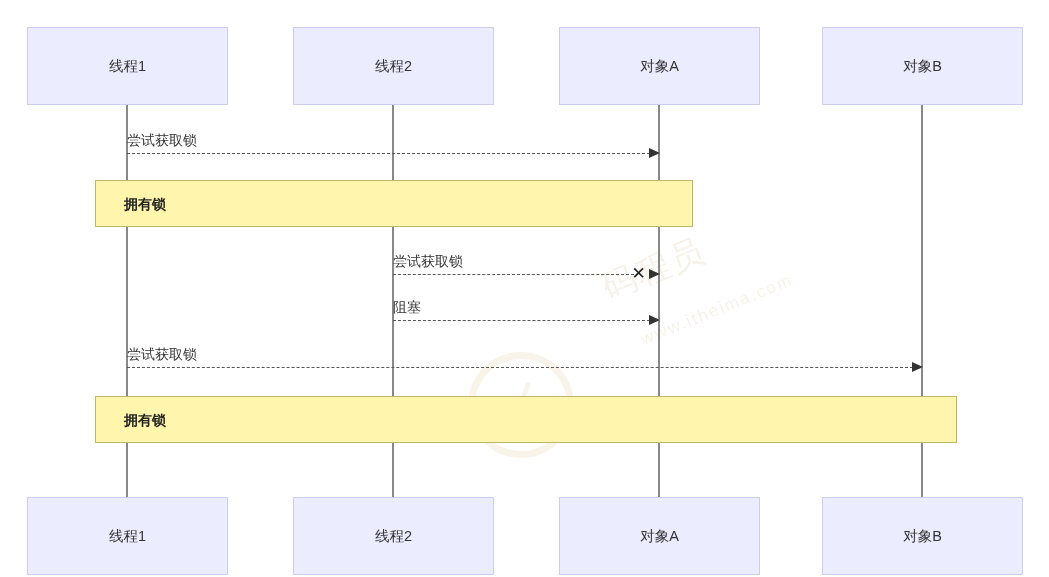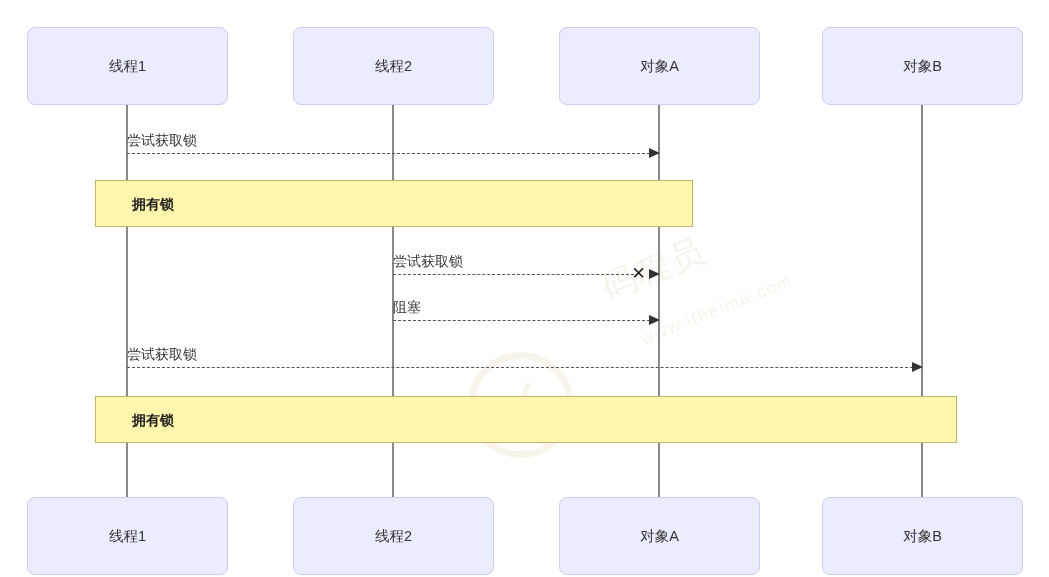--- a/index.html
+++ b/index.html
@@ -44,21 +44,21 @@
     transform:translateX(-50%) rotate(20deg);
     border-radius:3px;
   }
 
   
   .participant{
     position:absolute;
     height:78px;
     background:#ececff;
     border:1px solid #cdcdf2;
-    border-radius:8px;
+    border-radius:0;
     box-sizing:border-box;
     display:flex;
     align-items:center;
     justify-content:center;
   }
   .participant .pname{
     font-size:14.5px;
     color:#333333;
     line-height:1;
   }
@@ -77,21 +77,21 @@
     background:#fff5ad;
     border:1.5px solid #bdb76b;
     box-sizing:border-box;
     display:flex;
     align-items:center;
   }
   .note .ntext{
     font-size:14px;
     color:#222222;
     font-weight:bold;
-    padding-left:36px;
+    padding-left:28px;
     line-height:1;
   }
 
   
   .message{position:absolute;height:0;}
   .msg-line{
     position:absolute;
     left:0;right:10px;
     top:0;
     border-top:1.6px dashed #555555;

